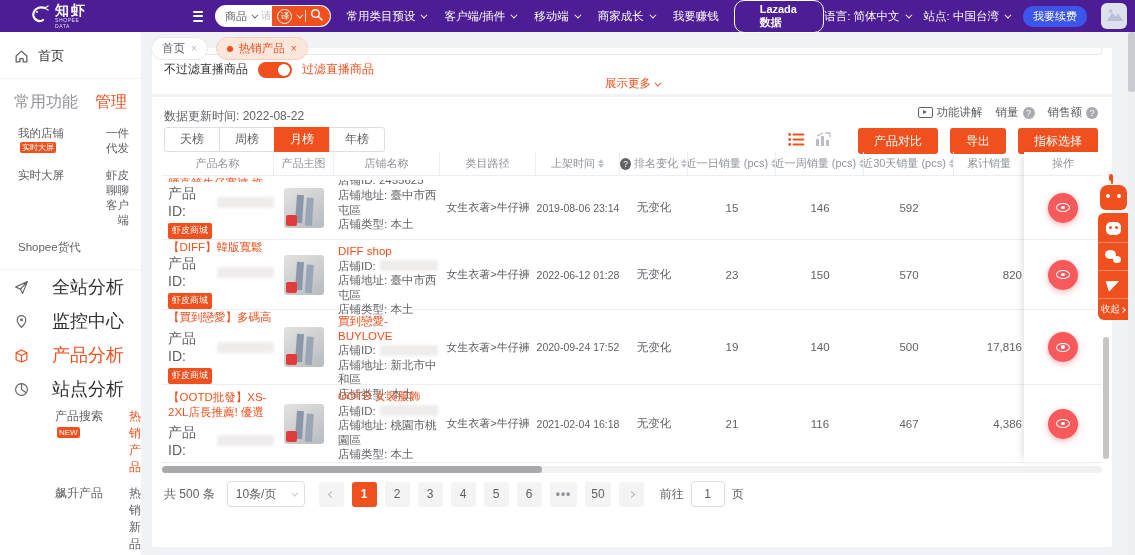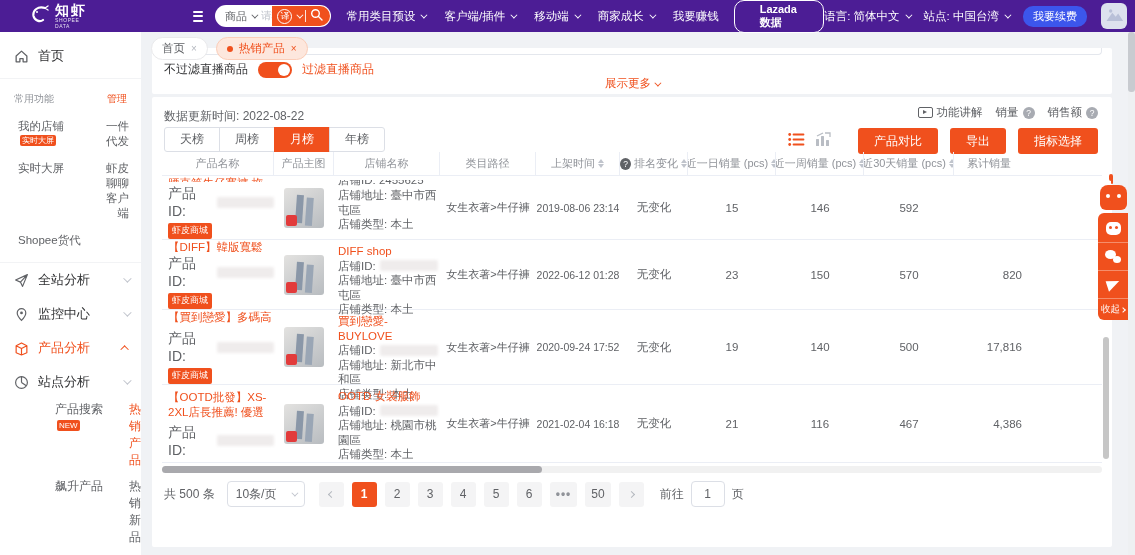--- a/index.html
+++ b/index.html
@@ -26,26 +26,26 @@
   .nav-menu { display:flex; gap:19px; margin-left:15px; font-size:11.5px; align-items:center; white-space:nowrap; }
   .nav-item { display:flex; align-items:center; gap:5px; cursor:pointer; }
   .lazada { margin-left:15px; border:1px solid #fff; border-radius:10px; padding:2px 25px; font-size:11px; font-weight:bold; cursor:pointer; }
   .nav-right { margin-left:auto; display:flex; align-items:center; gap:14px; margin-right:8px; font-size:11.5px; white-space:nowrap; }
   .renew { background:#3c56ec; border-radius:10px; padding:3px 10px; font-size:11px; cursor:pointer; }
   .avatar { width:26px; height:26px; border-radius:6px; background:#dde1ee; display:flex; align-items:center; justify-content:center; overflow:hidden; }
 
   
   .sidebar { position:absolute; top:32px; left:0; width:141px; bottom:0; background:#fff; overflow:hidden; }
   .sb-home { display:flex; gap:9px; align-items:center; padding:15px 0 13px 14px; font-size:13px; cursor:pointer; }
-  .sb-quick-title { display:flex; justify-content:space-between; padding:13px 14px 9px; color:#909399; font-size:10px; border-top:1px solid #f2f3f5; }
+  .sb-quick-title { display:flex; justify-content:space-between; padding:13px 14px 9px; color:#909399; font-size:16px; border-top:1px solid #f2f3f5; }
   .sb-quick-title .mng { color:#f0501d; cursor:pointer; }
   .sb-links { display:grid; grid-template-columns:72px auto; column-gap:8px; row-gap:12px; padding:4px 12px 14px 18px; color:#606266; font-size:11.5px; border-bottom:1px solid #f2f3f5; }
   .sb-links .r { text-align:right; }
   .mini-badge { background:#f0501d; color:#fff; font-size:8px; padding:1px 2px; border-radius:2px; margin-left:2px; vertical-align:1px; white-space:nowrap; }
-  .sb-item { display:flex; align-items:center; gap:9px; height:34px; padding:0 12px 0 14px; font-size:13px; color:#303133; cursor:pointer; }
+  .sb-item { display:flex; align-items:center; gap:23px; height:34px; padding:0 12px 0 14px; font-size:18px; color:#303133; cursor:pointer; }
   .sb-item .lbl { flex:1; white-space:nowrap; }
   .sb-item .chev { color:#c0c4cc; }
   .sb-item.active { color:#f0501d; }
   .sb-item.active .chev { color:#f0501d; }
   .sb-sub { display:grid; grid-template-columns:66px auto; column-gap:8px; row-gap:9px; padding:2px 8px 12px 55px; font-size:12px; color:#606266; }
   .sb-sub .on { color:#f0501d; }
   .sb-ic { width:15px; height:15px; flex:0 0 15px; }
   .sb-ic svg { display:block; }
 
   
@@ -538,20 +538,43 @@
         </span>
         <span class="td c4">女生衣著&gt;牛仔褲</span>
         <span class="td c5">2021-02-04 16:18</span>
         <span class="td c6">无变化</span>
         <span class="td c7">21</span>
         <span class="td c8">116</span>
         <span class="td c9">467</span>
         <span class="td c10">4,386</span>
       </div>
 
+      <div class="op-col">
+        <div class="op-h">操作</div>
+        <div class="op-c">
+            <span class="eye">
+              <span class="eye-s"></span>
+            </span>
+          </div>
+        <div class="op-c">
+            <span class="eye">
+              <span class="eye-s"></span>
+            </span>
+          </div>
+        <div class="op-c">
+            <span class="eye">
+              <span class="eye-s"></span>
+            </span>
+          </div>
+        <div class="op-c">
+            <span class="eye">
+              <span class="eye-s"></span>
+            </span>
+          </div>
+      </div>
     </div>
 
     <div class="hscroll">
         <span class="hthumb"></span>
       </div>
     <span class="vthumb"></span>
 
     <div class="pagi">
       <span>共 500 条</span>
       <span class="psel">

